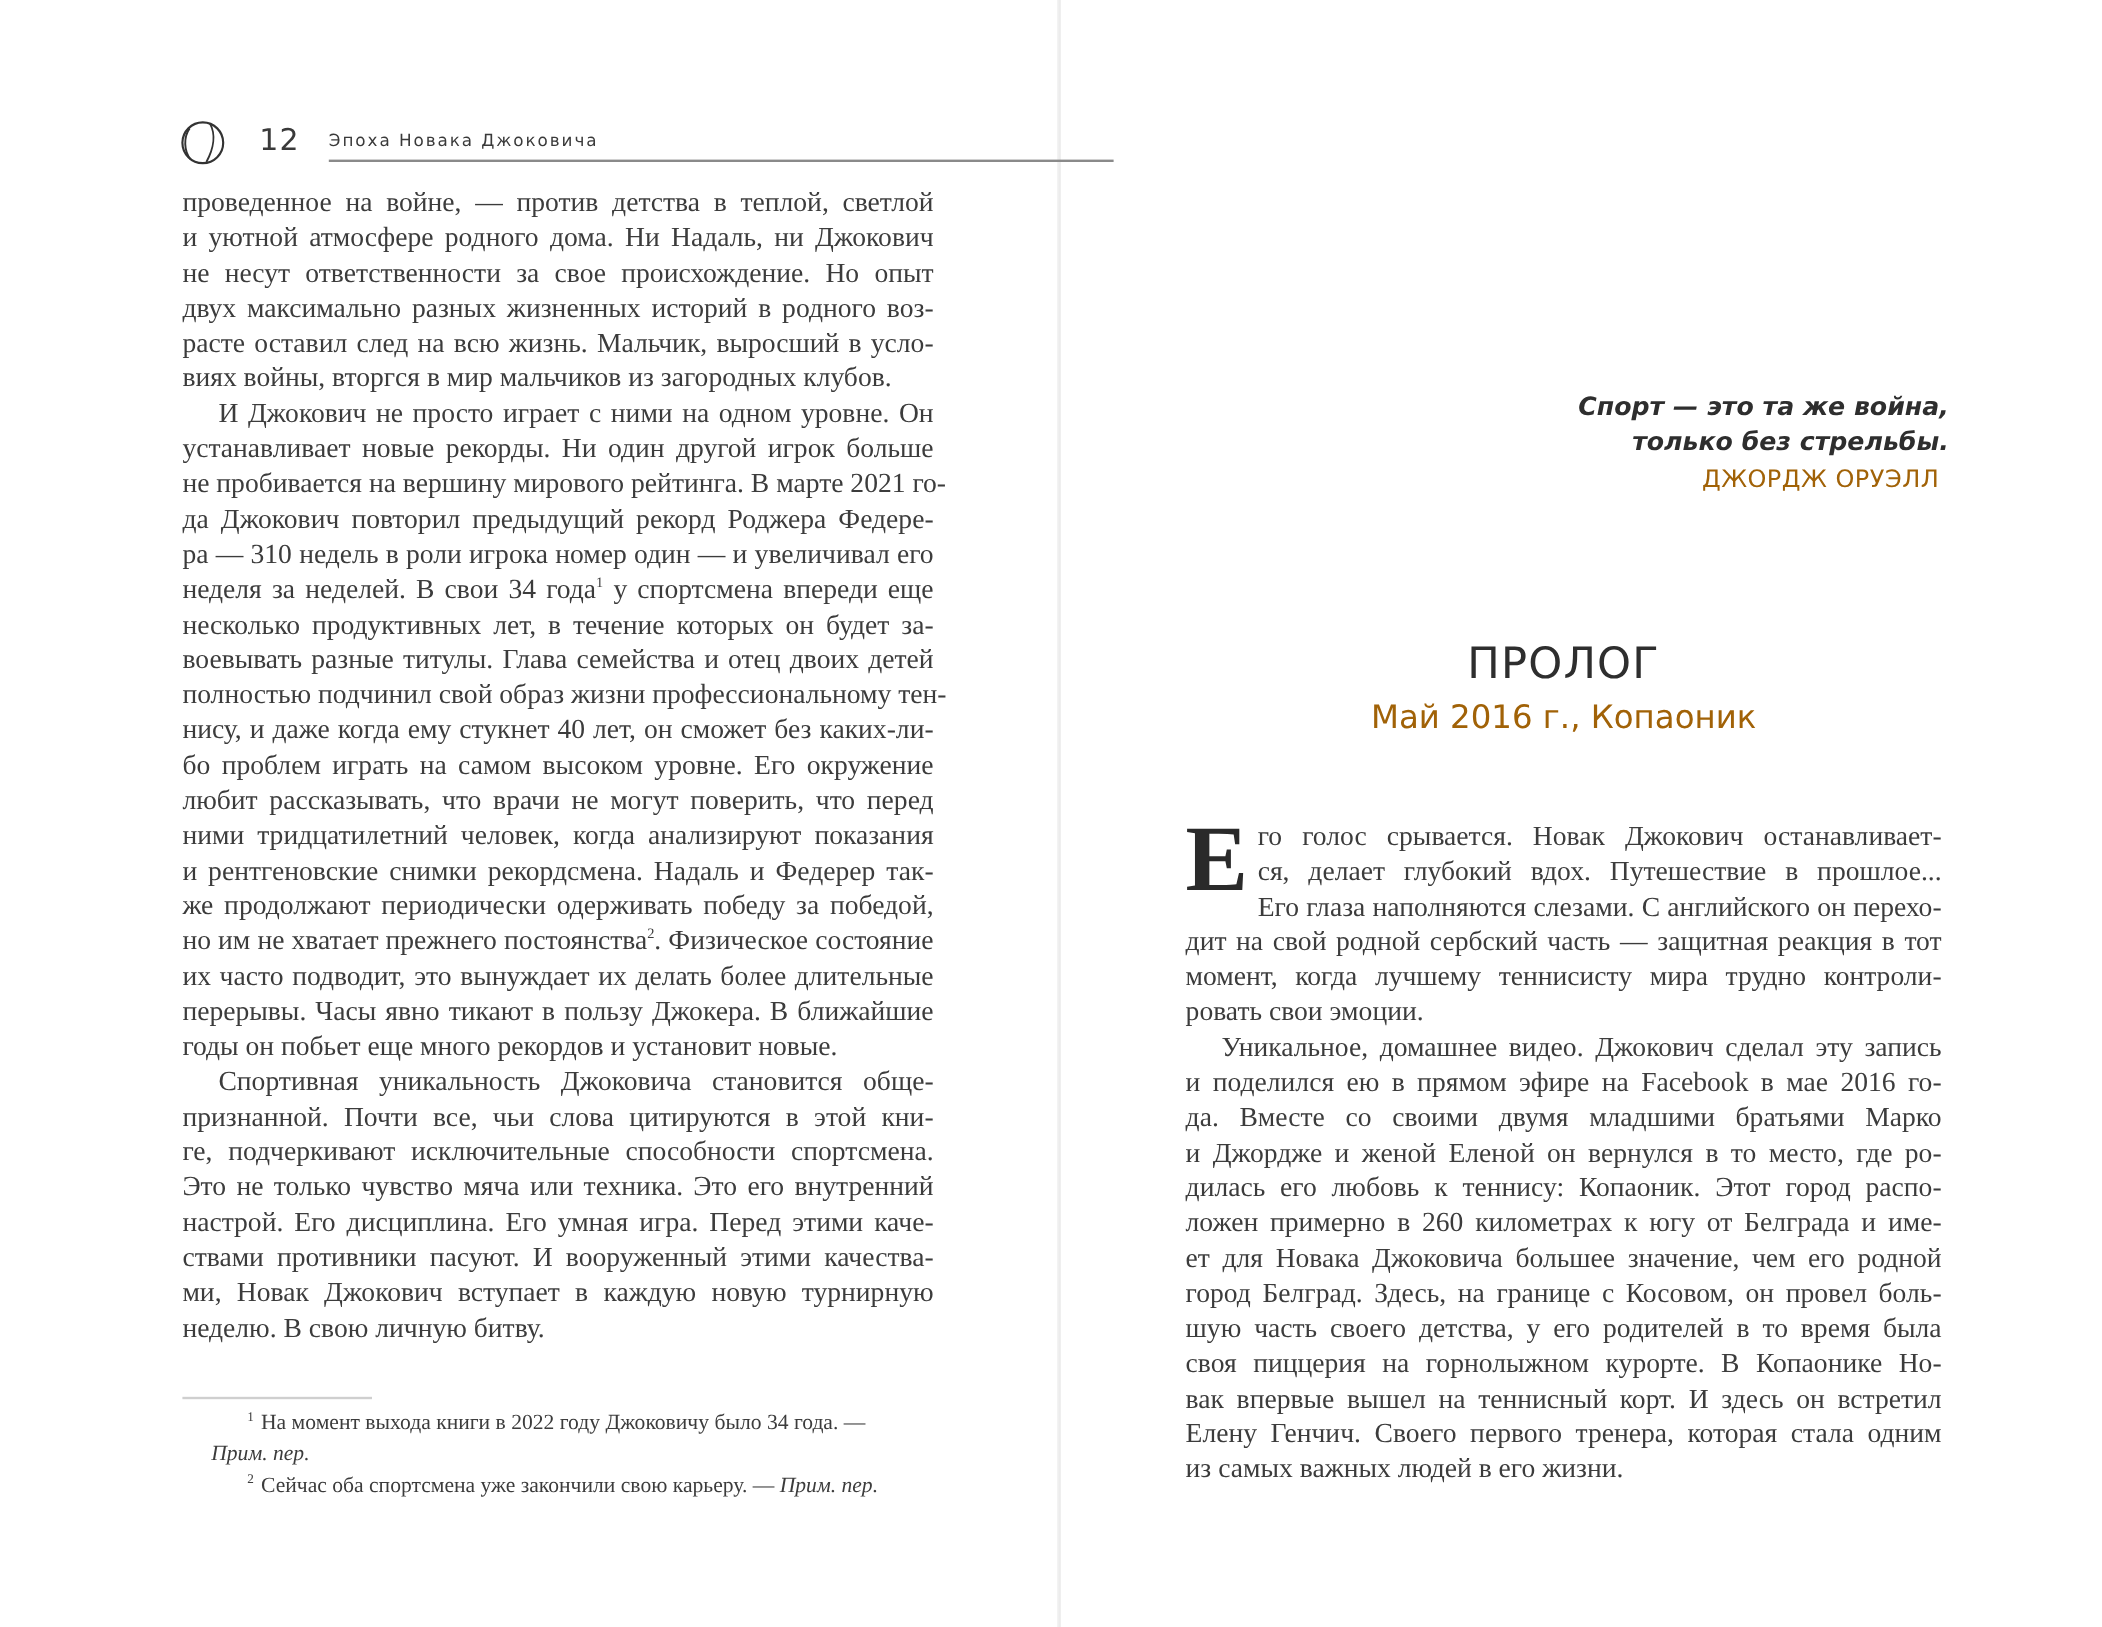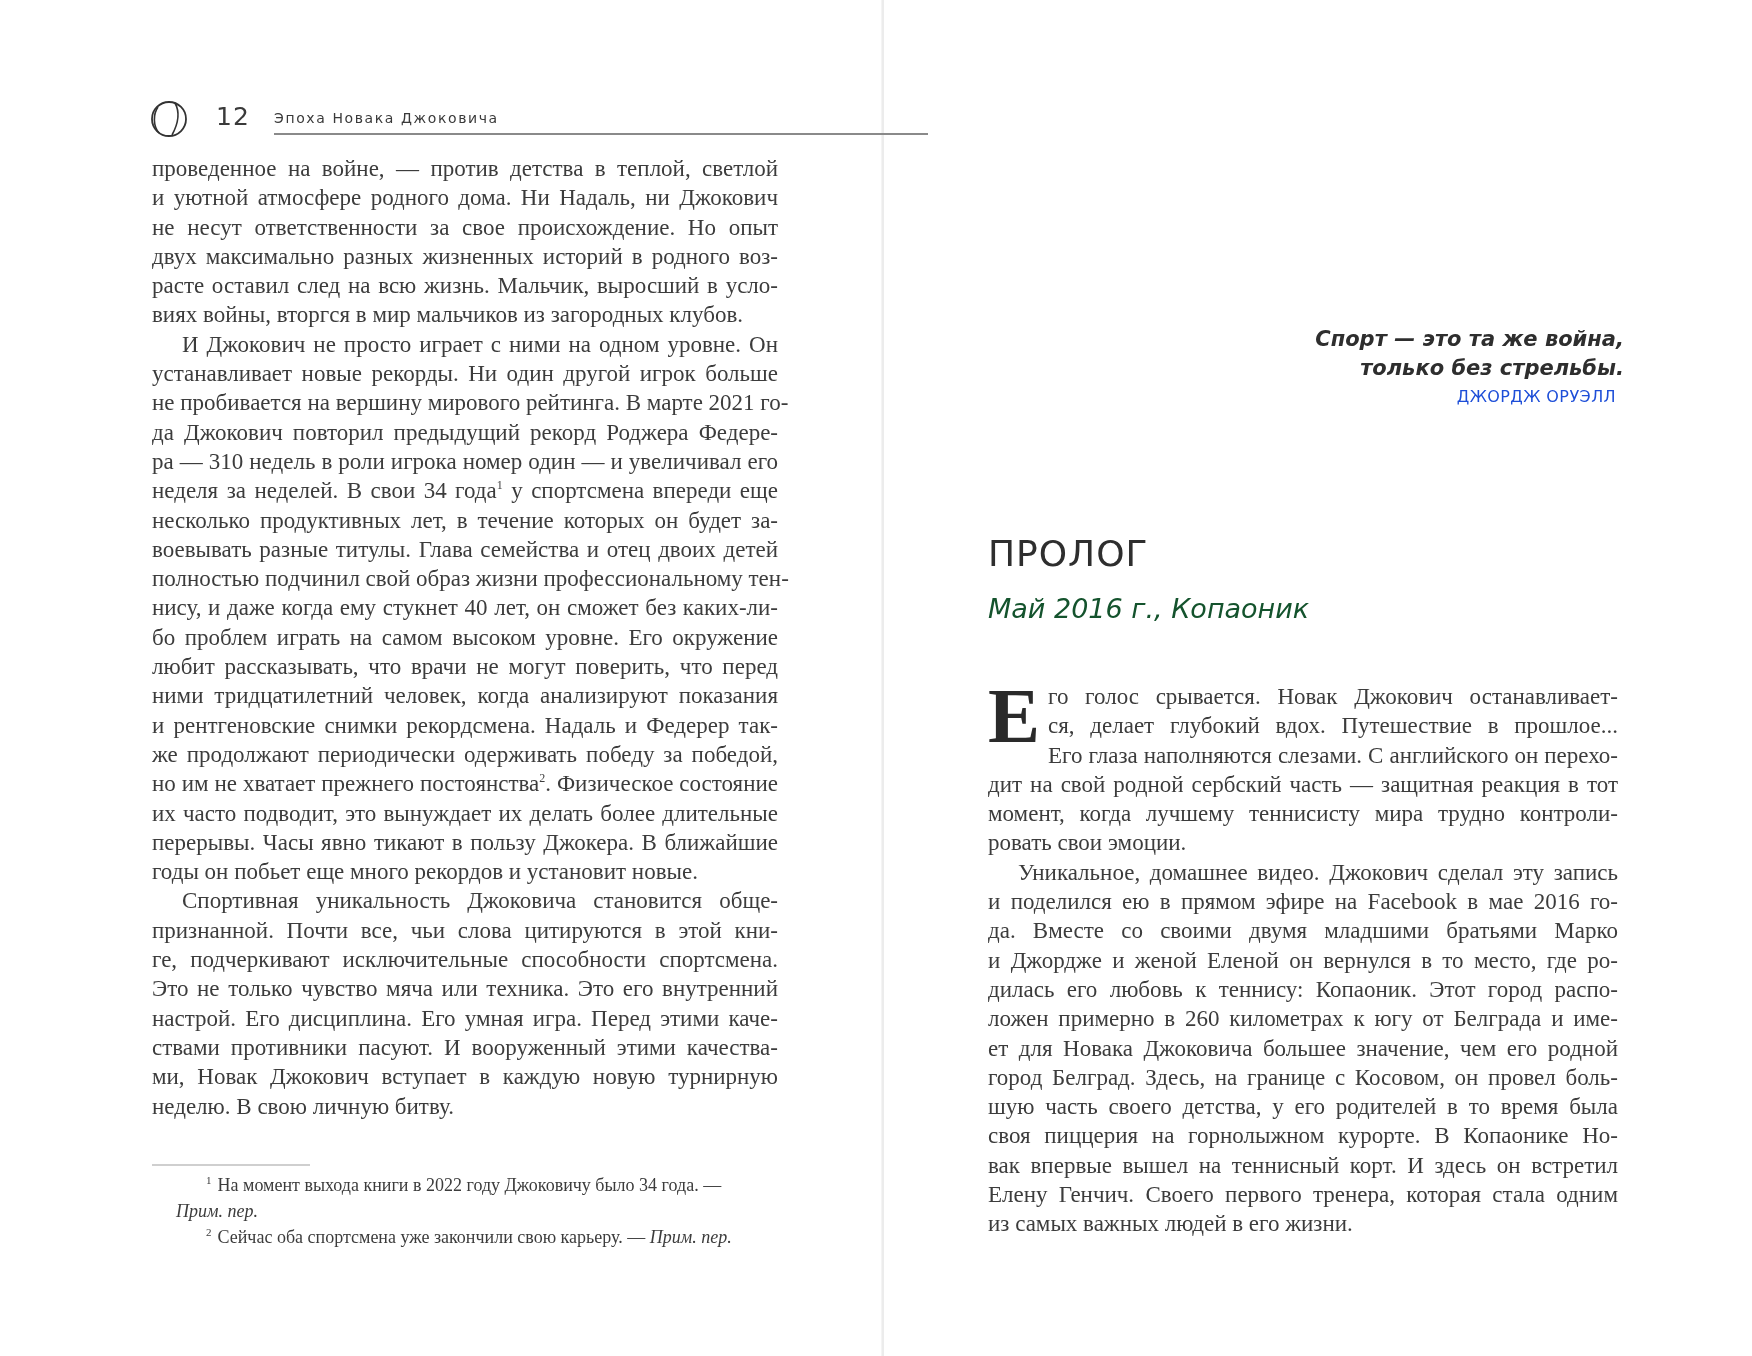--- a/index.html
+++ b/index.html
@@ -26,26 +26,26 @@
   .fn-rule { position: absolute; left: 152px; top: 1164px; width: 158px; height: 2px; background: #cfcfcf; }
   .footnotes { position: absolute; left: 152px; top: 1172px; width: 628px; font-family: "Liberation Serif", serif; font-size: 18px; line-height: 26px; color: #3c3c3c; margin-left: 24px; }
   .fn-line { display: block; white-space: nowrap; }
   .fn-line.indent { padding-left: 30px; }
   .fn-line sup { font-size: 11px; vertical-align: 7px; margin-right: 6px; }
   .it { font-style: italic; }
 
   
   .epigraph { position: absolute; right: 128px; top: 325px; text-align: right; font-family: "DejaVu Sans", sans-serif; }
   .epi-line { display: block; font-size: 21px; font-weight: bold; font-style: italic; color: #2e2e2e; line-height: 29px; margin-left: 23px; }
-  .epi-author { display: block; font-size: 16px; letter-spacing: 0.4px; color: #1d4ed8; margin-top: 4px; margin-right: 8px; }
+  .epi-author { display: block; font-size: 20px; letter-spacing: 0.4px; color: #a16207; margin-top: 4px; margin-right: 8px; }
 
   
-  .chapter { position: absolute; left: 988px; top: 532px; width: 630px; text-align: left; font-family: "DejaVu Sans", sans-serif; }
+  .chapter { position: absolute; left: 988px; top: 532px; width: 630px; text-align: center; font-family: "DejaVu Sans", sans-serif; }
   .chapter-title { display: block; font-size: 36px; color: #2e2e2e; letter-spacing: 1px; line-height: 44px; }
-  .chapter-sub { display: block; font-size: 27px; font-style: italic; color: #14532d; margin-top: 16px; line-height: 34px; }
+  .chapter-sub { display: block; font-size: 27px; color: #a16207; margin-top: 6px; line-height: 34px; }
 
   .dropcap { float: left; font-family: "Liberation Serif", serif; font-size: 78px; line-height: 60px; height: 58px; margin: 4px 8px 0 0; color: #2a2a2a; font-weight: bold; }
   .dc-lines { overflow: hidden; }
 </style>
 </head>
 <body>
 
 <div class="spread">
   <div class="gutter"></div>
 

